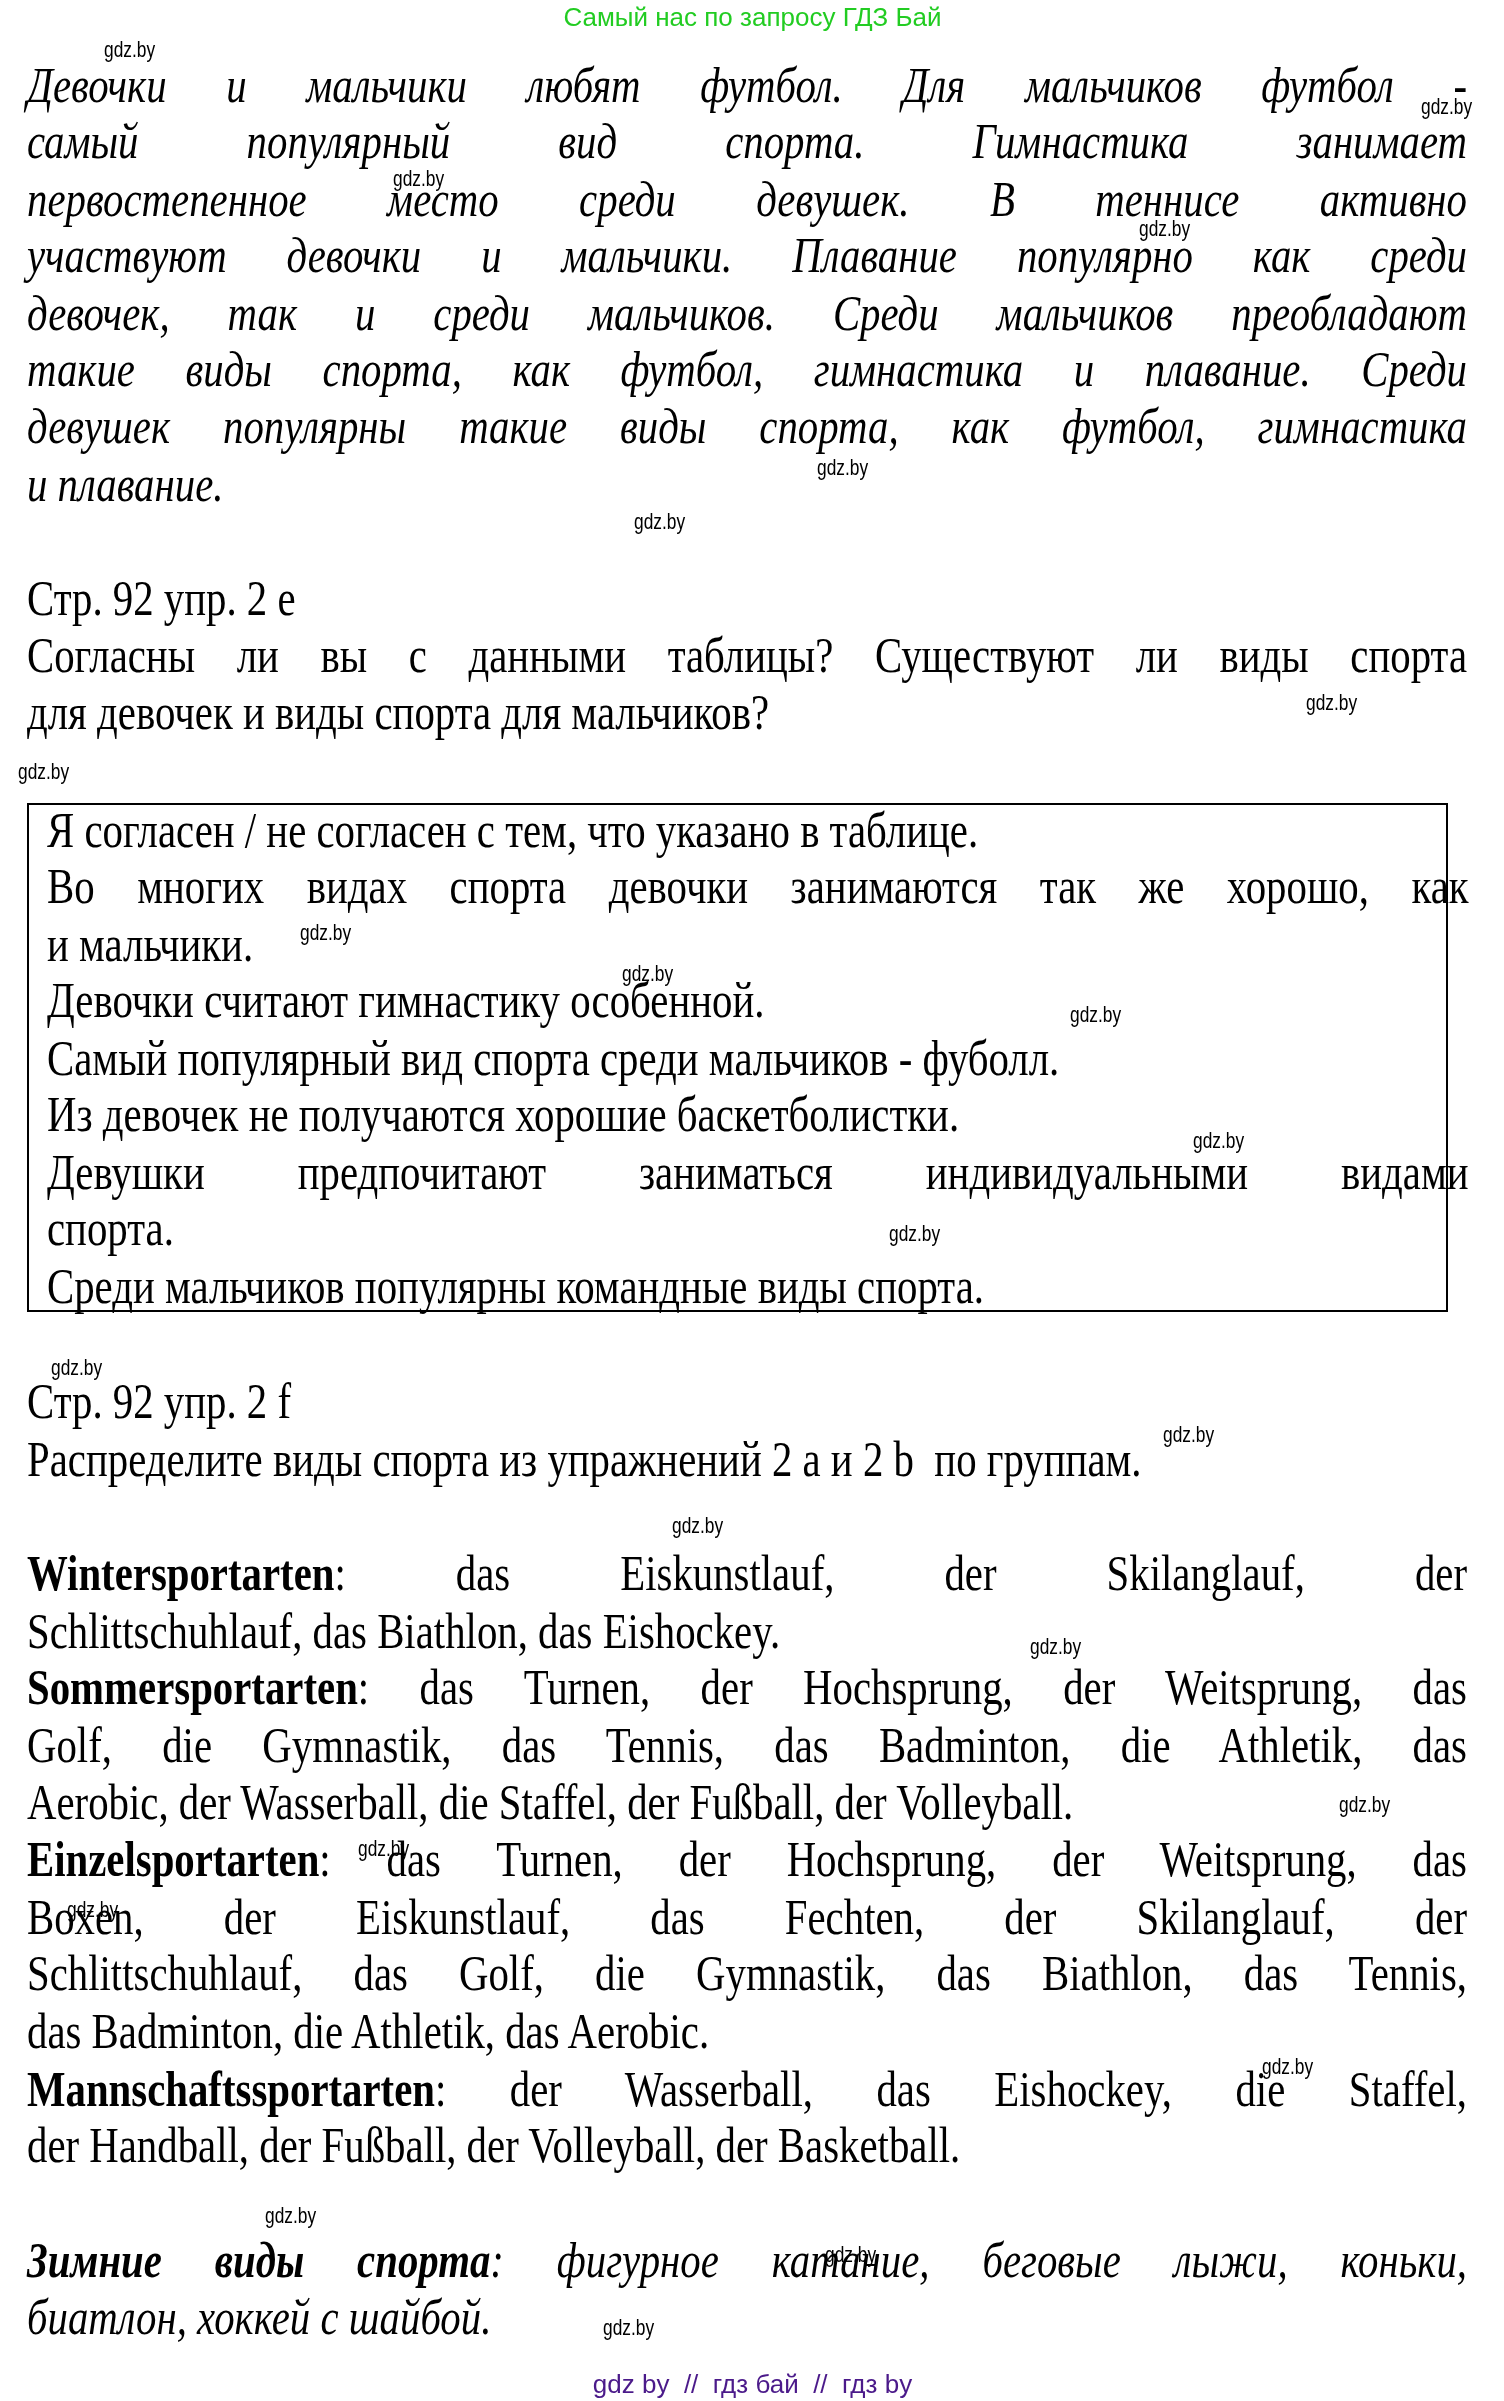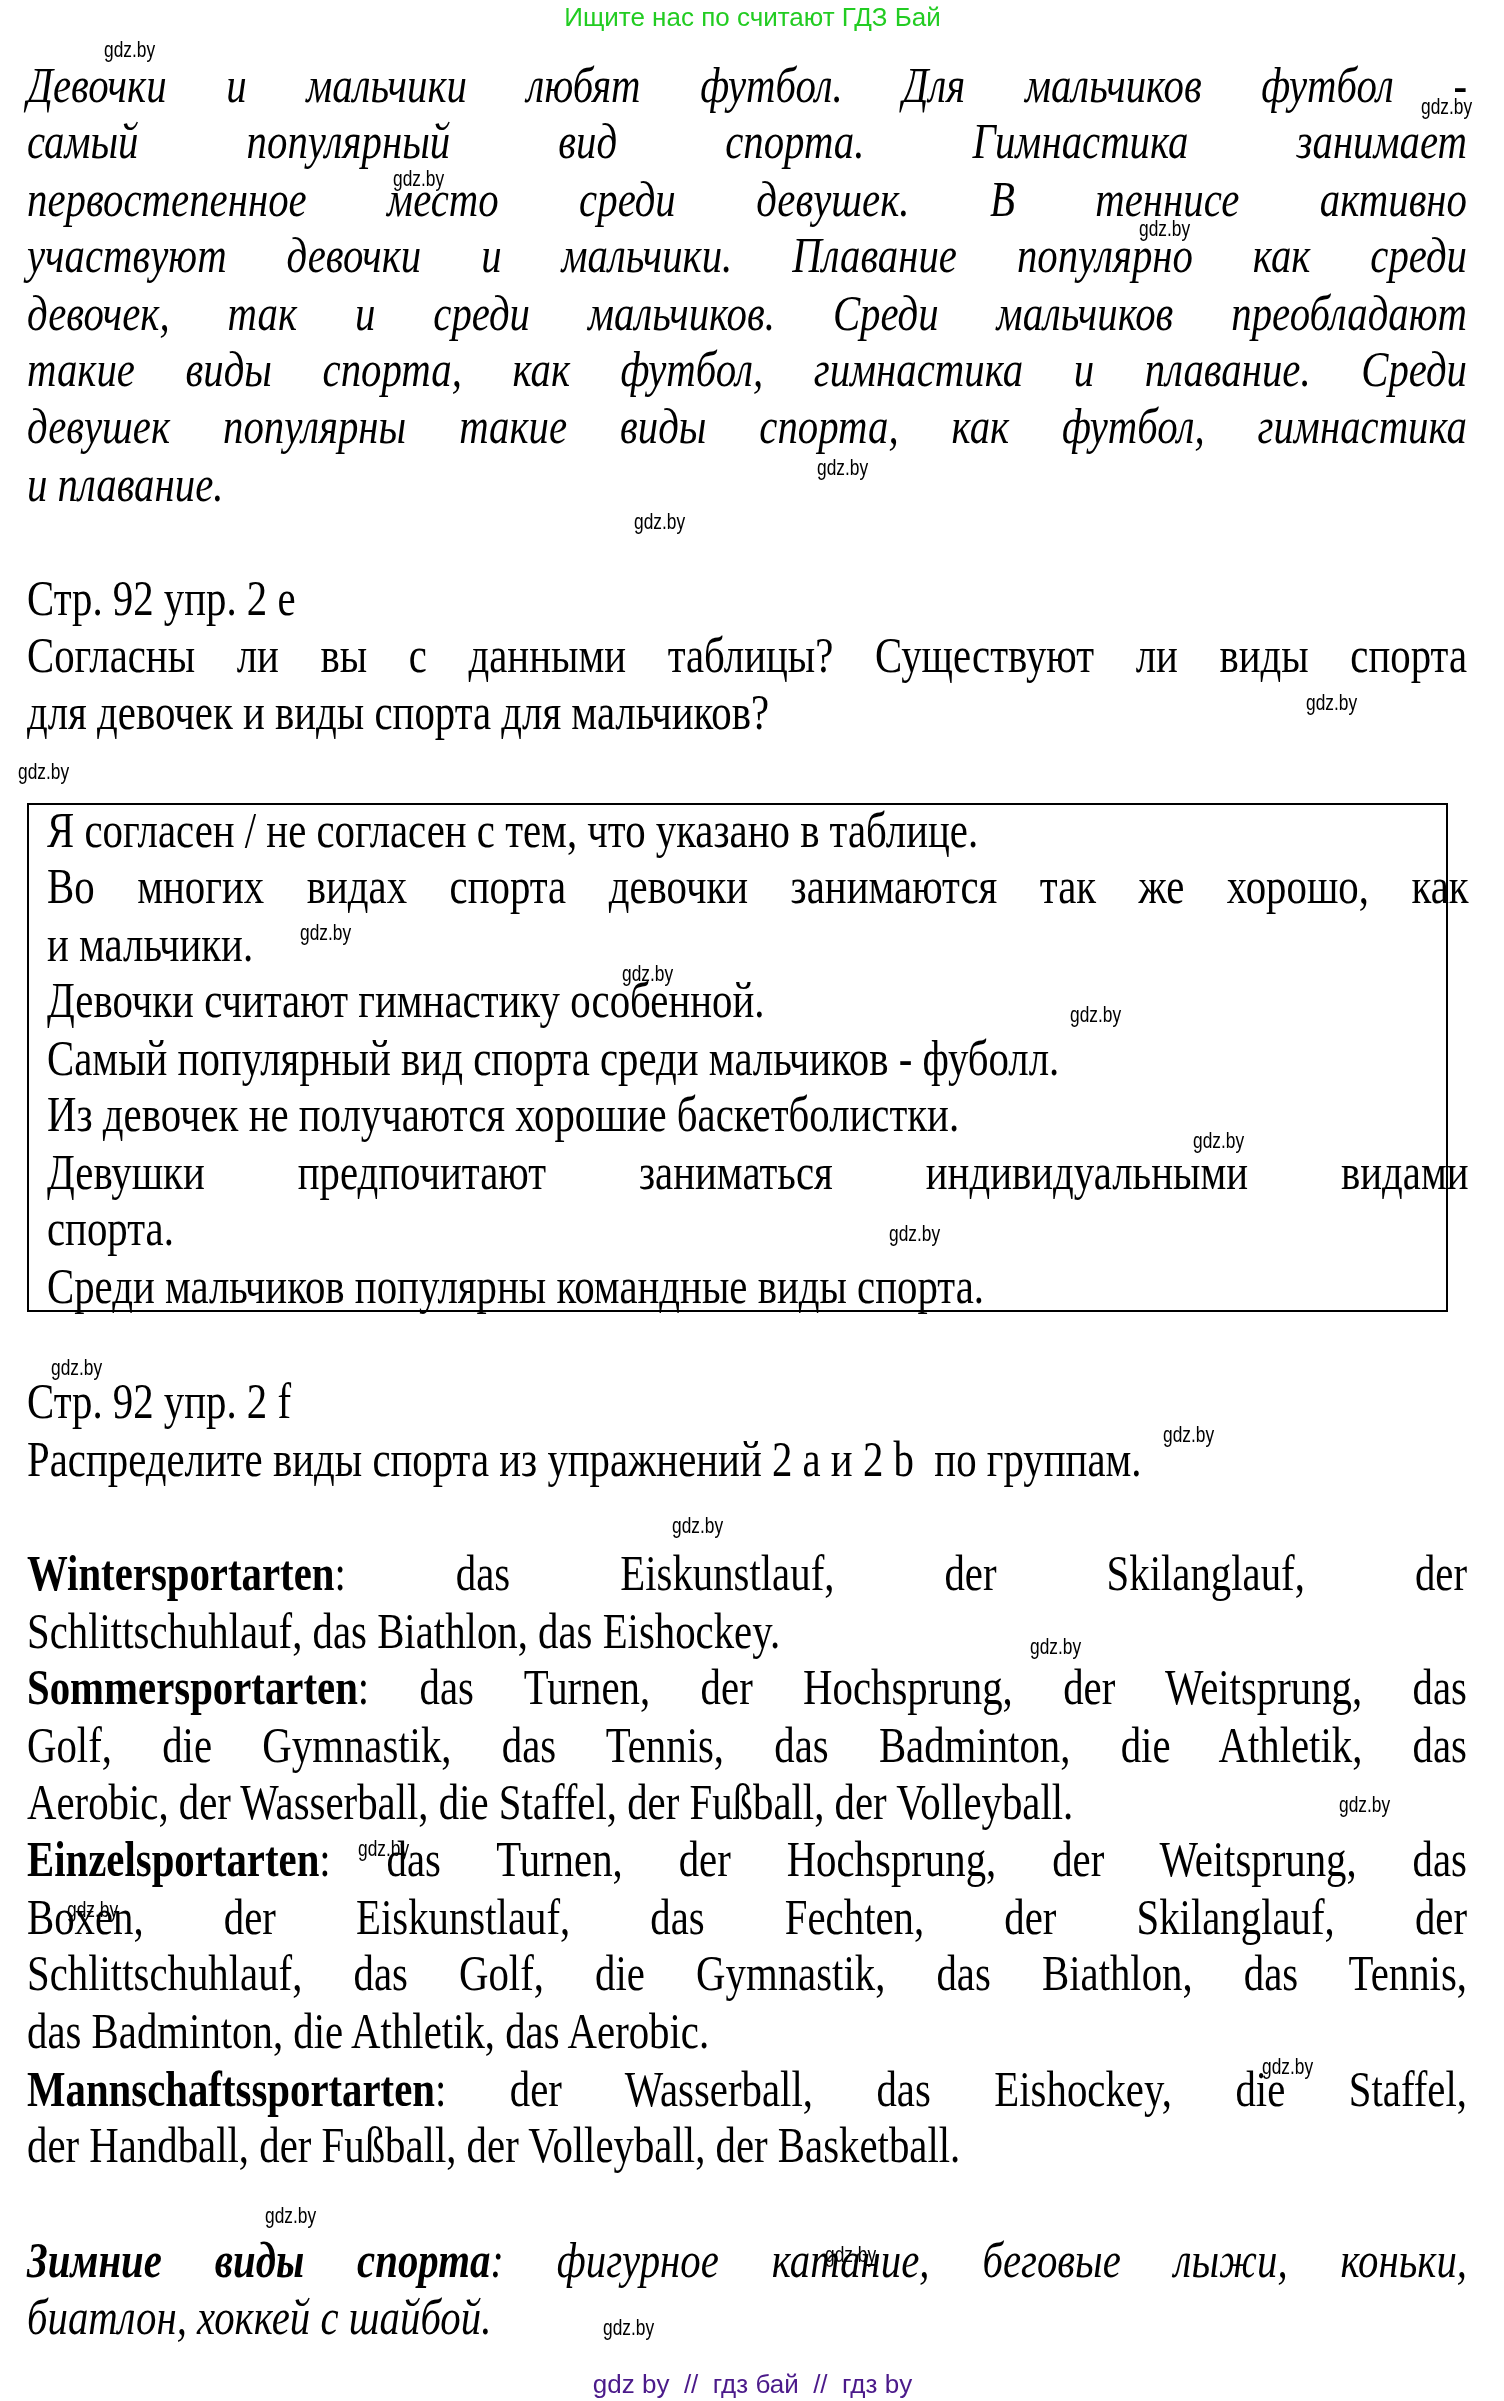--- a/index.html
+++ b/index.html
@@ -16,21 +16,21 @@
   .it { font-style:italic; }
   .b { font-weight:bold; }
   .wm { position:absolute; font-family:"Liberation Sans", sans-serif; font-size:21.7px;
         color:#000; transform:scaleX(0.8); transform-origin:left top; line-height:24px; }
   .box { position:absolute; left:27px; top:803px; width:1421px; height:509px;
          border:2.4px solid #000; box-sizing:border-box; }
 </style>
 </head>
 <body>
 
-<div class="hdr">Ищите нас по считают ГДЗ Бай</div>
+<div class="hdr">Самый нас по запросу ГДЗ Бай</div>
 
 <div>
   <div class="line it just" style="top:56px;width:1800px;transform:scaleX(0.8)">
       <span class="inner">Девочки и мальчики любят футбол. Для мальчиков футбол -</span>
     </div>
   <div class="line it just" style="top:112px;width:1800px;transform:scaleX(0.8)">
       <span class="inner">самый популярный вид спорта. Гимнастика занимает</span>
     </div>
   <div class="line it just" style="top:170px;width:1800px;transform:scaleX(0.8)">
       <span class="inner">первостепенное место среди девушек. В теннисе активно</span>

